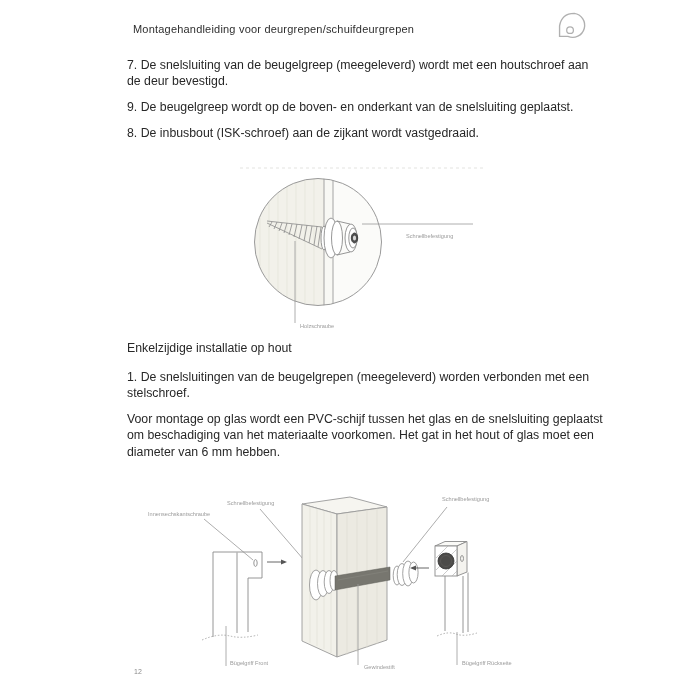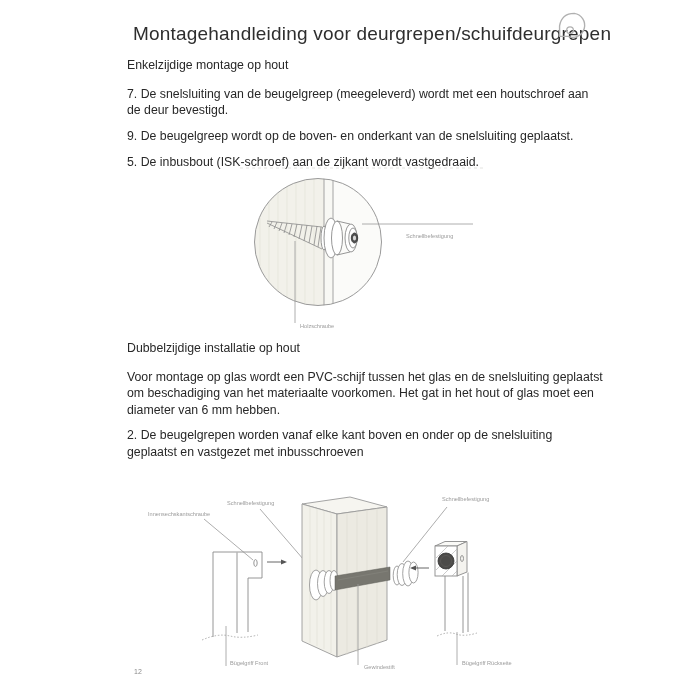--- a/index.html
+++ b/index.html
@@ -1,21 +1,21 @@
 <!DOCTYPE html>
 <html><head>
 <meta charset="utf-8">
 <style>
   html,body{margin:0;padding:0;}
   body{
     width:700px;height:700px;background:#ffffff;position:relative;overflow:hidden;
     font-family:"Liberation Sans", sans-serif;color:#2a2a2a;
   }
   .page{position:absolute;inset:0;background:#fff;}
-  .title{position:absolute;left:133px;top:23px;font-size:19px;color:#2e2e2e;letter-spacing:.2px;}
+  .title{position:absolute;left:133px;top:23px;font-size:11px;color:#2e2e2e;letter-spacing:.2px;}
   .logo{position:absolute;left:547px;top:5px;}
   .sec{position:absolute;left:127px;width:476px;font-size:12.3px;line-height:16.2px;color:#282828;}
   .sec .heading{margin:0 0 13px 0;}
   .sec p{margin:0 0 9.5px 0;}
   .sec1{top:57px;}
   .sec2{top:340px;}
   .fig1{position:absolute;left:238px;top:165px;}
   .fig2{position:absolute;left:120px;top:484px;}
   .pagenum{position:absolute;left:134px;top:668px;font-size:7px;color:#8a8a8a;}
   svg text{font-family:"Liberation Sans", sans-serif;}
@@ -27,24 +27,23 @@
 <div class="page">
 
   <div class="title">Montagehandleiding voor deurgrepen/schuifdeurgrepen</div>
 
   <svg class="logo" width="44" height="44" viewBox="0 0 42 42">
     <path d="M 26 8 Q 14 8 12 20 L 12 30 L 20 30 A 11.5 11.5 0 1 0 26 8 Z" fill="none" stroke="#b0b0b0" stroke-width="1.3"></path>
     <circle cx="22" cy="24" r="3.2" fill="none" stroke="#b0b0b0" stroke-width="1.2"></circle>
   </svg>
 
   <div class="sec sec1">
-    <div class="heading">Enkelzijdige montage op hout</div>
     <p>7. De snelsluiting van de beugelgreep (meegeleverd) wordt met een houtschroef aan de deur bevestigd.</p>
     <p>9. De beugelgreep wordt op de boven- en onderkant van de snelsluiting geplaatst.</p>
-    <p>5. De inbusbout (ISK-schroef) aan de zijkant wordt vastgedraaid.</p>
+    <p>8. De inbusbout (ISK-schroef) aan de zijkant wordt vastgedraaid.</p>
   </div>
 
   <svg class="fig1" width="250" height="175" viewBox="0 0 250 175">
     <defs>
       <clipPath id="circleClip">
           <circle cx="80" cy="77" r="63.5"></circle>
         </clipPath>
     </defs>
     <line x1="2" y1="3" x2="248" y2="3" stroke="#dcdcd8" stroke-width="0.8" stroke-dasharray="3 3"></line>
     <g clip-path="url(#circleClip)">
@@ -90,23 +89,23 @@
       <ellipse cx="116.5" cy="73" rx="3.2" ry="5" fill="#4f4f4f" stroke="#3c3c3c"></ellipse>
       <ellipse cx="116.5" cy="73" rx="1.6" ry="2.6" fill="#d9d9d9" stroke="none"></ellipse>
     </g>
     <line x1="124" y1="59" x2="235" y2="59" stroke="#9a9a9a" stroke-width="0.8"></line>
     <text class="figlabel" x="168" y="73">Schnellbefestigung</text>
     <line x1="57" y1="76" x2="57" y2="158" stroke="#9a9a9a" stroke-width="0.8"></line>
     <text class="figlabel" x="62" y="163">Holzschraube</text>
   </svg>
 
   <div class="sec sec2">
-    <div class="heading">Dubbelzijdige installatie op hout</div>
+    <div class="heading">Enkelzijdige installatie op hout</div>
+    <p>1. De snelsluitingen van de beugelgrepen (meegeleverd) worden verbonden met een stelschroef.</p>
     <p>Voor montage op glas wordt een PVC-schijf tussen het glas en de snelsluiting geplaatst om beschadiging van het materiaalte voorkomen. Het gat in het hout of glas moet een diameter van 6 mm hebben.</p>
-    <p>2. De beugelgrepen worden vanaf elke kant boven en onder op de snelsluiting geplaatst en vastgezet met inbusschroeven</p>
   </div>
 
   <svg class="fig2" width="480" height="200" viewBox="0 0 480 200">
 
     <text class="figlabel" x="28" y="32">Innensechskantschraube</text>
     <line x1="84" y1="35" x2="133" y2="76" stroke="#8a8a8a" stroke-width="0.7"></line>
 
     <text class="figlabel" x="107" y="21">Schnellbefestigung</text>
     <line x1="140" y1="25" x2="196" y2="90" stroke="#8a8a8a" stroke-width="0.7"></line>
 

